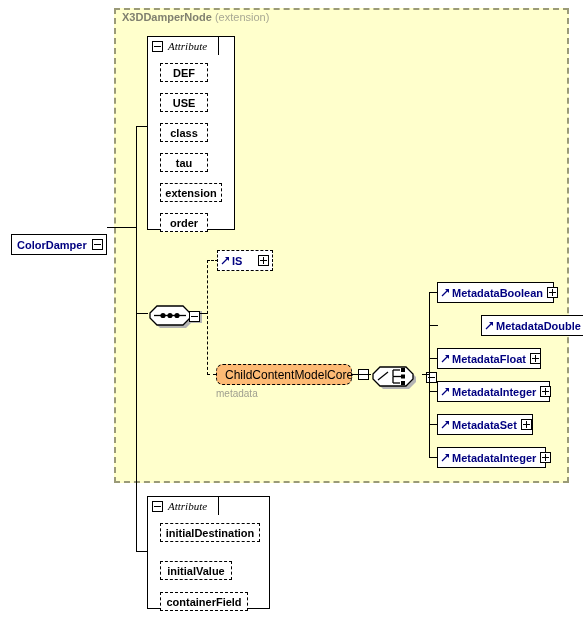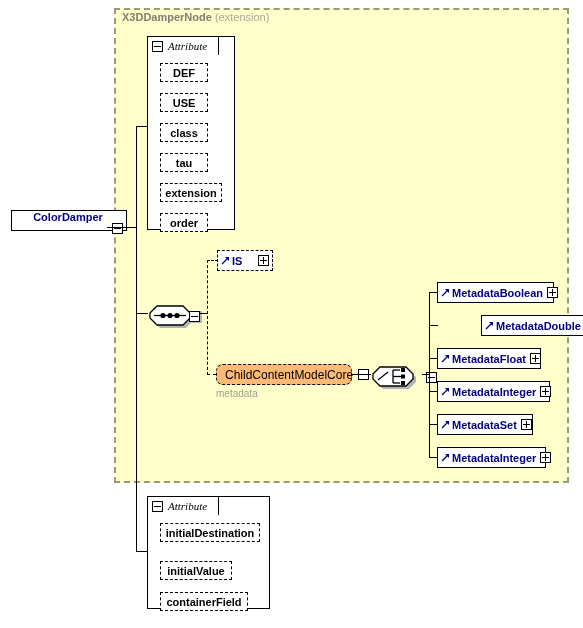--- a/index.html
+++ b/index.html
@@ -193,21 +193,21 @@
 
   
   <div class="abs ext-box"></div>
   <div class="abs ext-title">
     <span>X3DDamperNode</span>
     <span class="ext-sub">(extension)</span>
   </div>
 
   
   <div class="abs shadow" style="left:16px; top:228px; width:96px; height:16px;"></div>
-  <div class="abs elem" style="left:11px; top:210px; width:116px;flex-direction:column;">
+  <div class="abs elem" style="left:11px; top:234px; width:96px;">
     <span class="name">ColorDamper</span>
     <span class="pm"></span>
   </div>
 
   
   <div class="abs line hline" style="left:107px; top:227px; width:30px;"></div>
   
   <div class="abs line vline" style="left:136px; top:126px; height:426px;"></div>
   
   <div class="abs line hline" style="left:136px; top:126px; width:11px;"></div>

